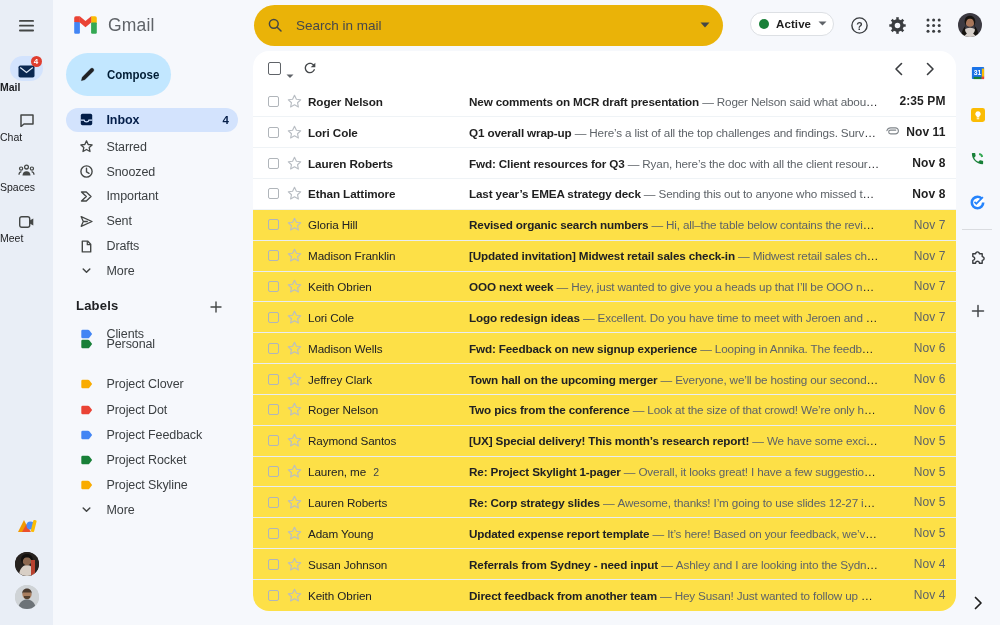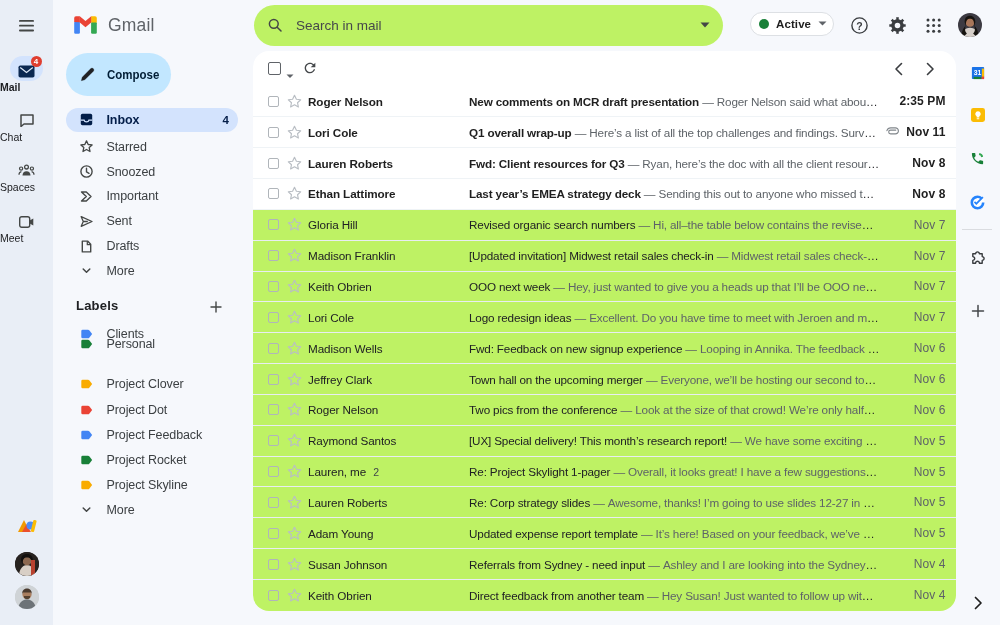--- a/index.html
+++ b/index.html
@@ -15,38 +15,38 @@
 #compose .tx{font-size:12.5px;font-weight:bold;color:#001d35;margin-left:12px;letter-spacing:0px;transform:scaleX(.92);transform-origin:left}
 #inboxpill{position:absolute;left:66px;top:108px;width:172px;height:23.5px;background:#d3e3fd;border-radius:12px;display:flex;align-items:center}
 #inboxpill .ntx{font-weight:bold;color:#041e49}
 #inboxpill .n4{position:absolute;right:9px;font-size:11.5px;font-weight:bold;color:#041e49}
 .nrow{position:absolute;left:66px;width:172px;height:24.8px;display:flex;align-items:center}
 .nic{width:13px;height:13px;margin-left:14px;display:flex;align-items:center;justify-content:center;flex:none}
 .ntx{font-size:12.5px;color:#3c4043;margin-left:13.5px;white-space:nowrap;letter-spacing:-0.1px}
 #labhead{position:absolute;left:76px;top:298px;font-size:13px;color:#202124;font-weight:bold;letter-spacing:.2px}
 #labplus{position:absolute;left:210px;top:299px}
 
-#search{position:absolute;left:254px;top:5px;width:469px;height:40.5px;background:#bef264;border-radius:21px;display:flex;align-items:center}
+#search{position:absolute;left:254px;top:5px;width:469px;height:40.5px;background:#eab308;border-radius:21px;display:flex;align-items:center}
 #search .ph{font-size:13.5px;color:#46484b;margin-left:14px}
 #active{position:absolute;left:750px;top:11.5px;width:84px;height:24px;background:#fff;border:1px solid #dde0e4;border-radius:13px;display:flex;align-items:center}
 #active .dot{width:10px;height:10px;border-radius:50%;background:#188038;margin-left:8px}
 #active .tx{font-size:11.5px;font-weight:bold;color:#1f1f1f;margin-left:7px;letter-spacing:.1px}
 
 #card{position:absolute;left:253px;top:50.5px;width:702.5px;height:560.5px;background:#fff;border-radius:16px;overflow:hidden}
 #toolbar{height:36px;position:relative}
 
 .row{height:30.85px;display:flex;align-items:center;border-bottom:1px solid #eff3f6;position:relative}
 .row:last-child{border-bottom:none}
-.rd{background:#bef264;border-bottom-color:#e8edf3}
+.rd{background:#fde047;border-bottom-color:#e8edf3}
 .cb{width:11px;height:11px;border:1.5px solid #b0b5ba;border-radius:2px;margin-left:15px;flex:none}
 .st{width:15px;height:15px;margin-left:8px;flex:none;display:flex;align-items:center}
 .sd{width:161px;margin-left:6px;font-size:11.7px;color:#202124;white-space:nowrap;overflow:hidden;flex:none;letter-spacing:-0.1px}
 .un .sd,.un .sj b,.un .dt{font-weight:bold;color:#1f1f1f}
 .sj{flex:1;font-size:11.7px;color:#202124;white-space:nowrap;overflow:hidden;text-overflow:ellipsis;letter-spacing:-0.15px}
-.sj b{font-weight:normal}
+.sj b{font-weight:bold}
 .un .sj b{font-weight:bold}
 .sn{color:#5e6368}
 .mt{flex:none;display:flex;align-items:center;justify-content:flex-end;min-width:72px;padding-right:10px;margin-left:4px}
 .dt{font-size:12px;color:#5e6368;letter-spacing:.1px}
 .un .dt{color:#1f1f1f}
 .cnt{font-size:10.5px;margin-left:7px;color:#41464b}
 
 .sic{position:absolute;left:964px;width:27px;text-align:center}
 </style></head>
 <body>

